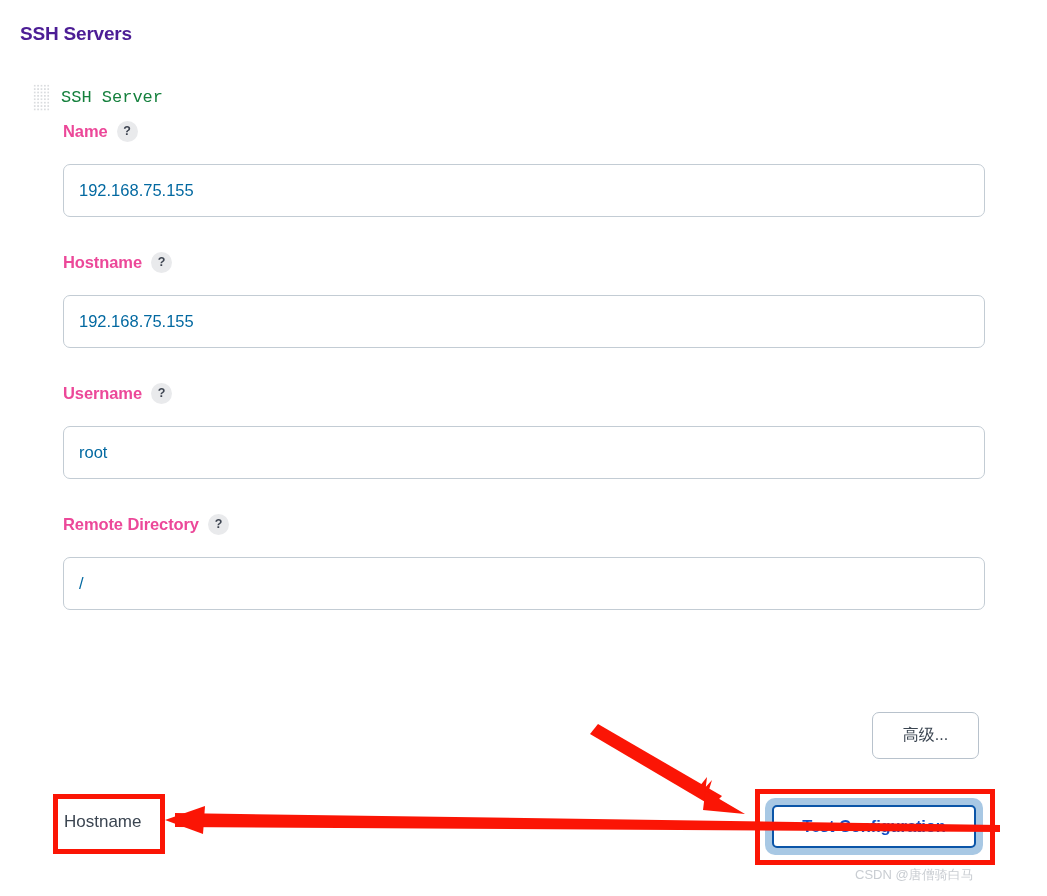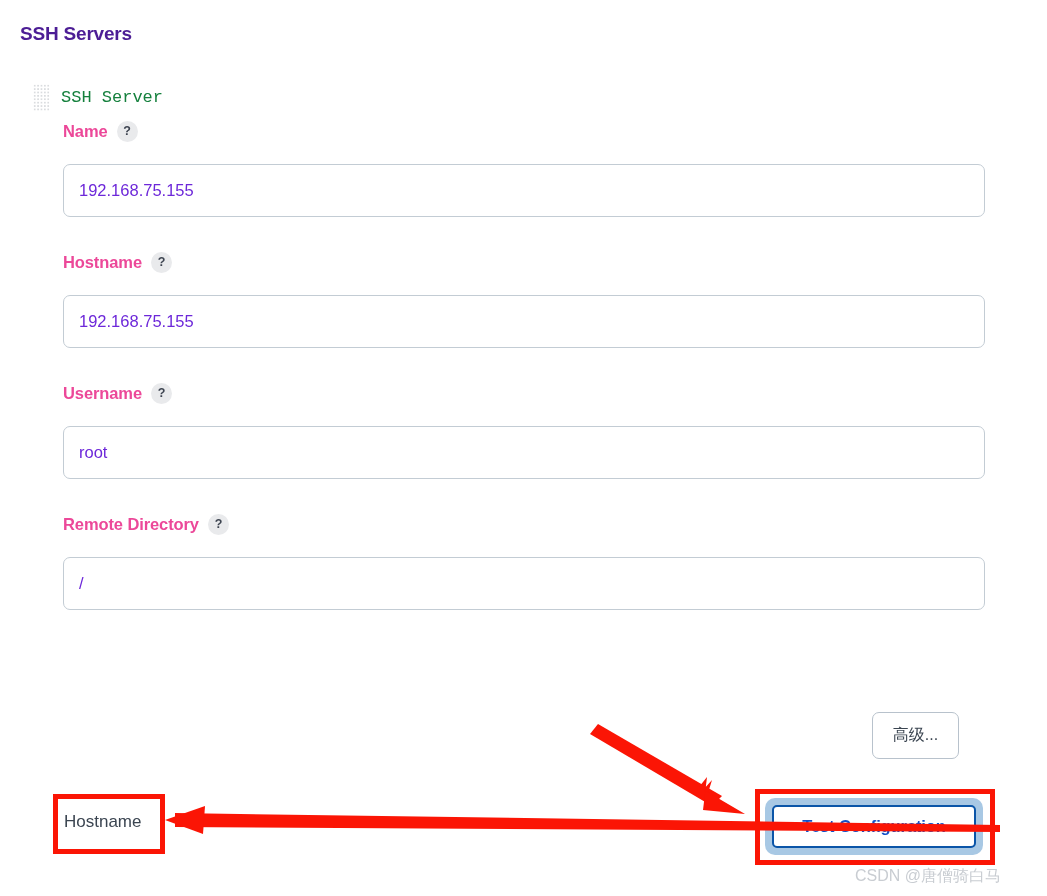--- a/index.html
+++ b/index.html
@@ -96,31 +96,31 @@
     box-sizing: border-box;
     width: 922px;
     height: 53px;
     margin-top: 20px;
     padding: 0 15px;
     border: 1.6px solid #c3ccd4;
     border-radius: 7px;
     background: #ffffff;
     font-family: "Liberation Sans", "DejaVu Sans", sans-serif;
     font-size: 16.5px;
-    color: #6d28d9;
+    color: #0369a1;
     outline: none;
   }
   .spacer-30 { height: 32px; }
 
   
   .advanced-btn {
     position: absolute;
     left: 872px;
     top: 712px;
-    width: 87px;
+    width: 107px;
     height: 47px;
     box-sizing: border-box;
     border: 1.6px solid #b8c2cc;
     border-radius: 7px;
     background: #ffffff;
     color: #3b4551;
     font-family: "Liberation Sans", "DejaVu Sans", sans-serif;
     font-size: 16px;
     cursor: pointer;
   }
@@ -178,21 +178,21 @@
     left: 0; top: 0;
     width: 1047px; height: 896px;
     pointer-events: none;
   }
 
   
   .watermark {
     position: absolute;
     left: 855px;
     top: 866px;
-    font-size: 16px;
+    font-size: 13px;
     color: #c9cdd2;
     white-space: nowrap;
     font-family: "Liberation Sans", "DejaVu Sans", sans-serif;
   }
 </style>
 </head>
 <body>
 
 <div class="page-title">SSH Servers</div>
 

